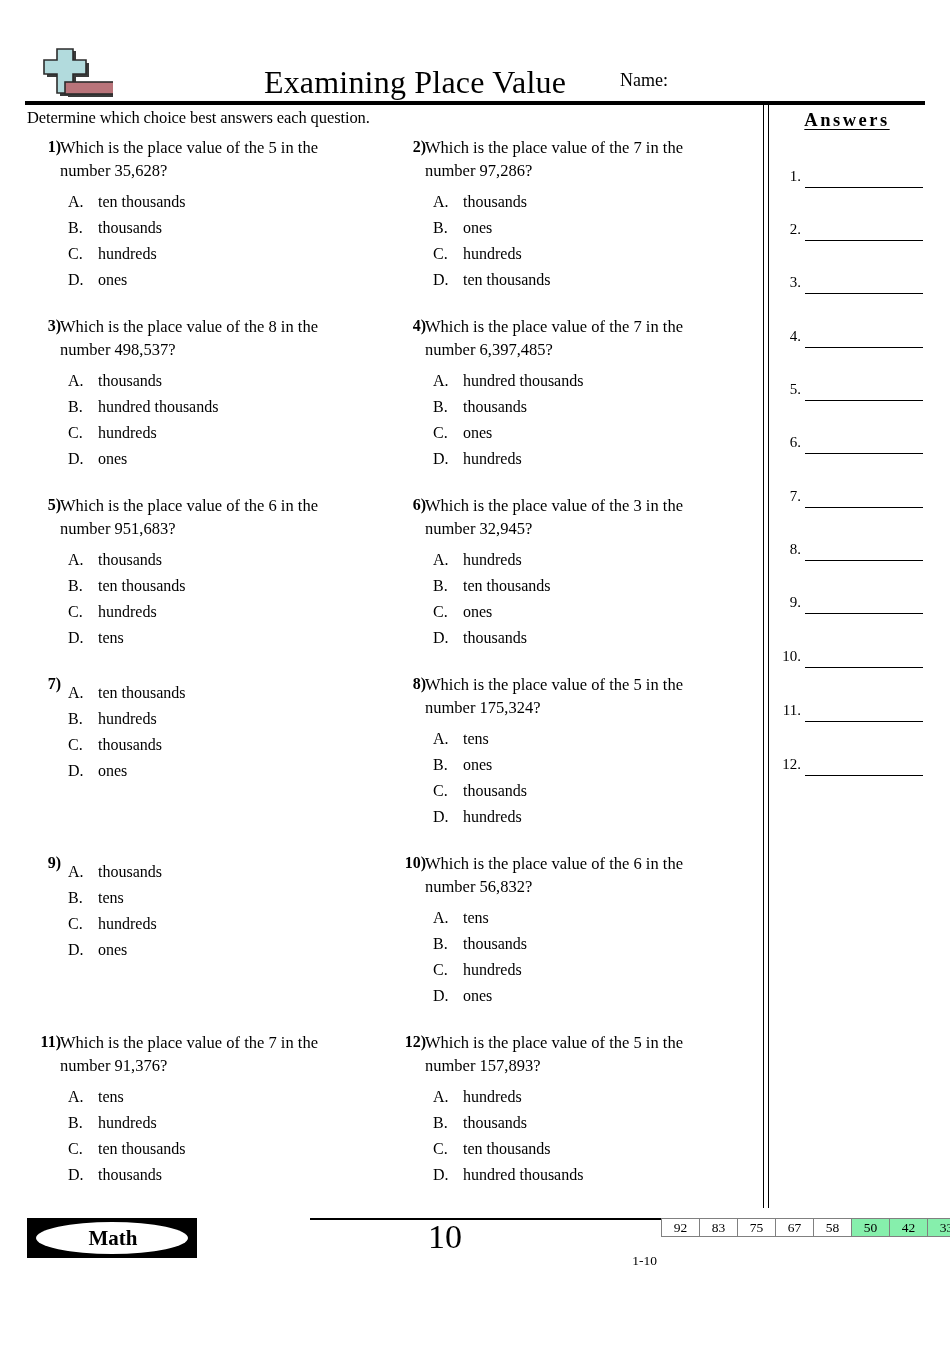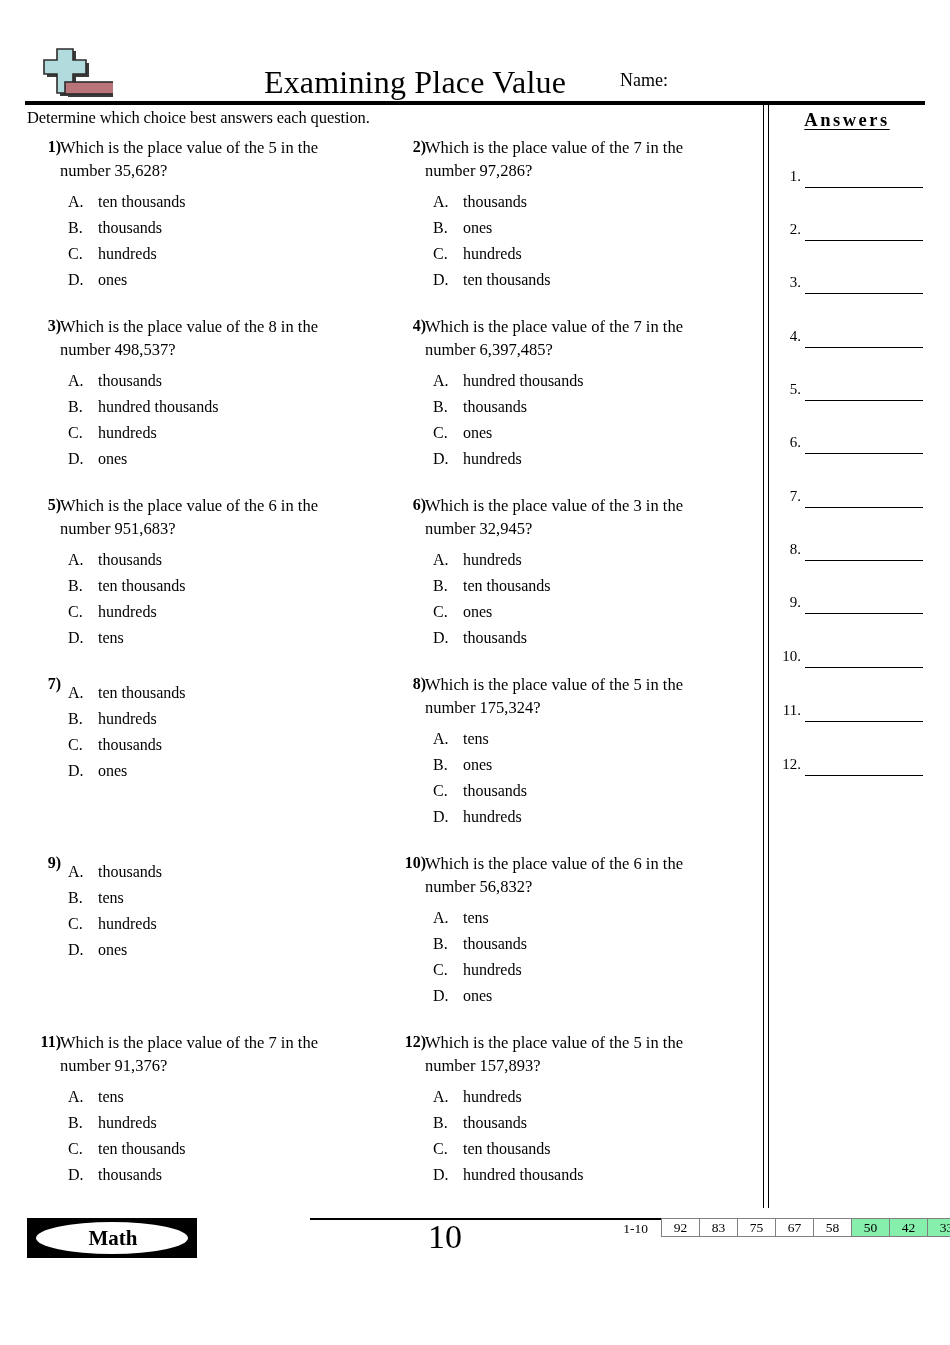--- a/index.html
+++ b/index.html
@@ -185,22 +185,23 @@
     position: absolute;
     left: 614px; top: 1219px;
     font-size: 0;
   }
   .score-row { display: flex; align-items: stretch; }
   .score-label {
     width: 48px;
     font-size: 13.5px;
     font-family: "Liberation Serif", serif;
     text-align: right;
-    padding-right: 14px;
+    padding-right: 5px;
     line-height: 19px;
+    margin-top: 32px;
   }
   .score-cell {
     width: 39px;
     height: 19px;
     border: 1px solid #808080;
     margin-left: -1px;
     margin-top: -1px;
     font-size: 13.5px;
     font-family: "Liberation Serif", serif;
     line-height: 17px;

